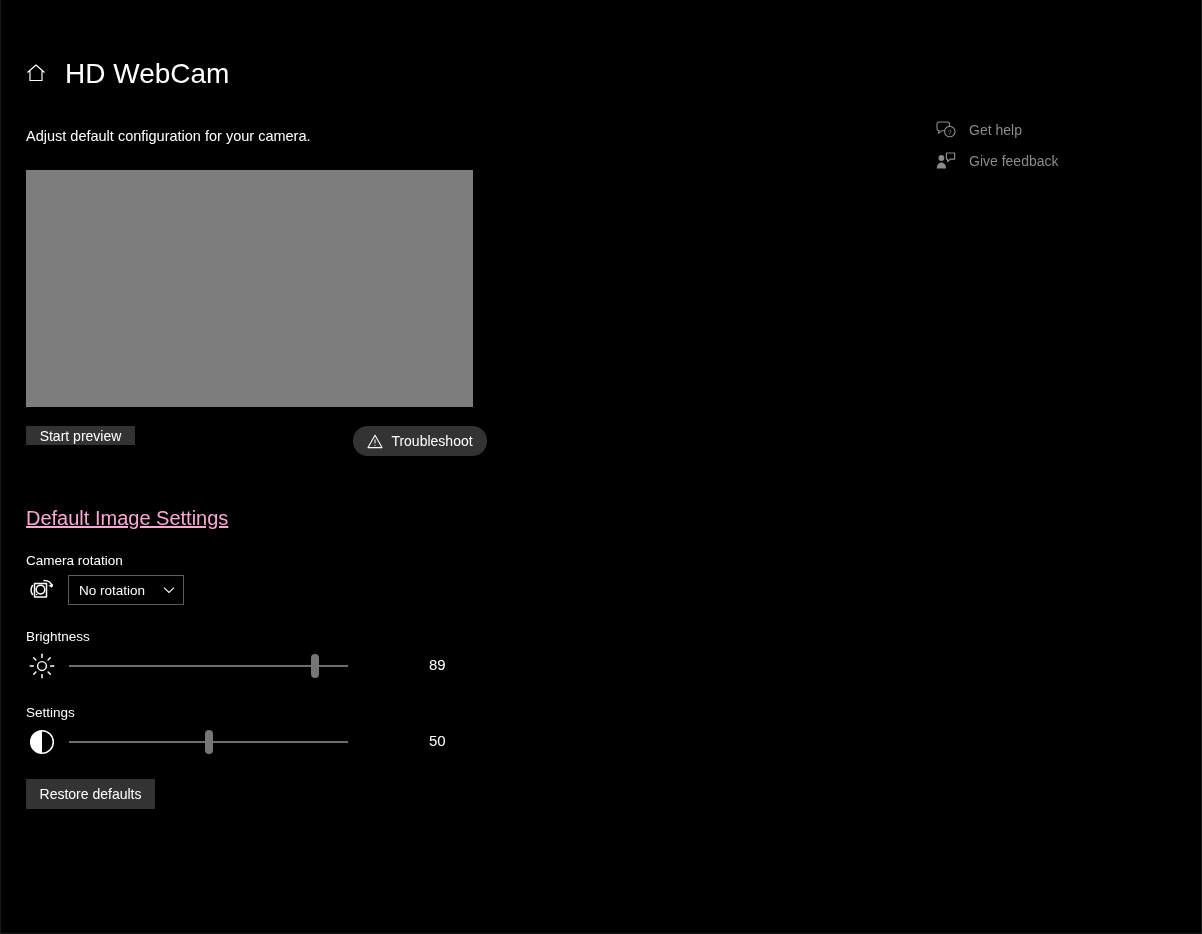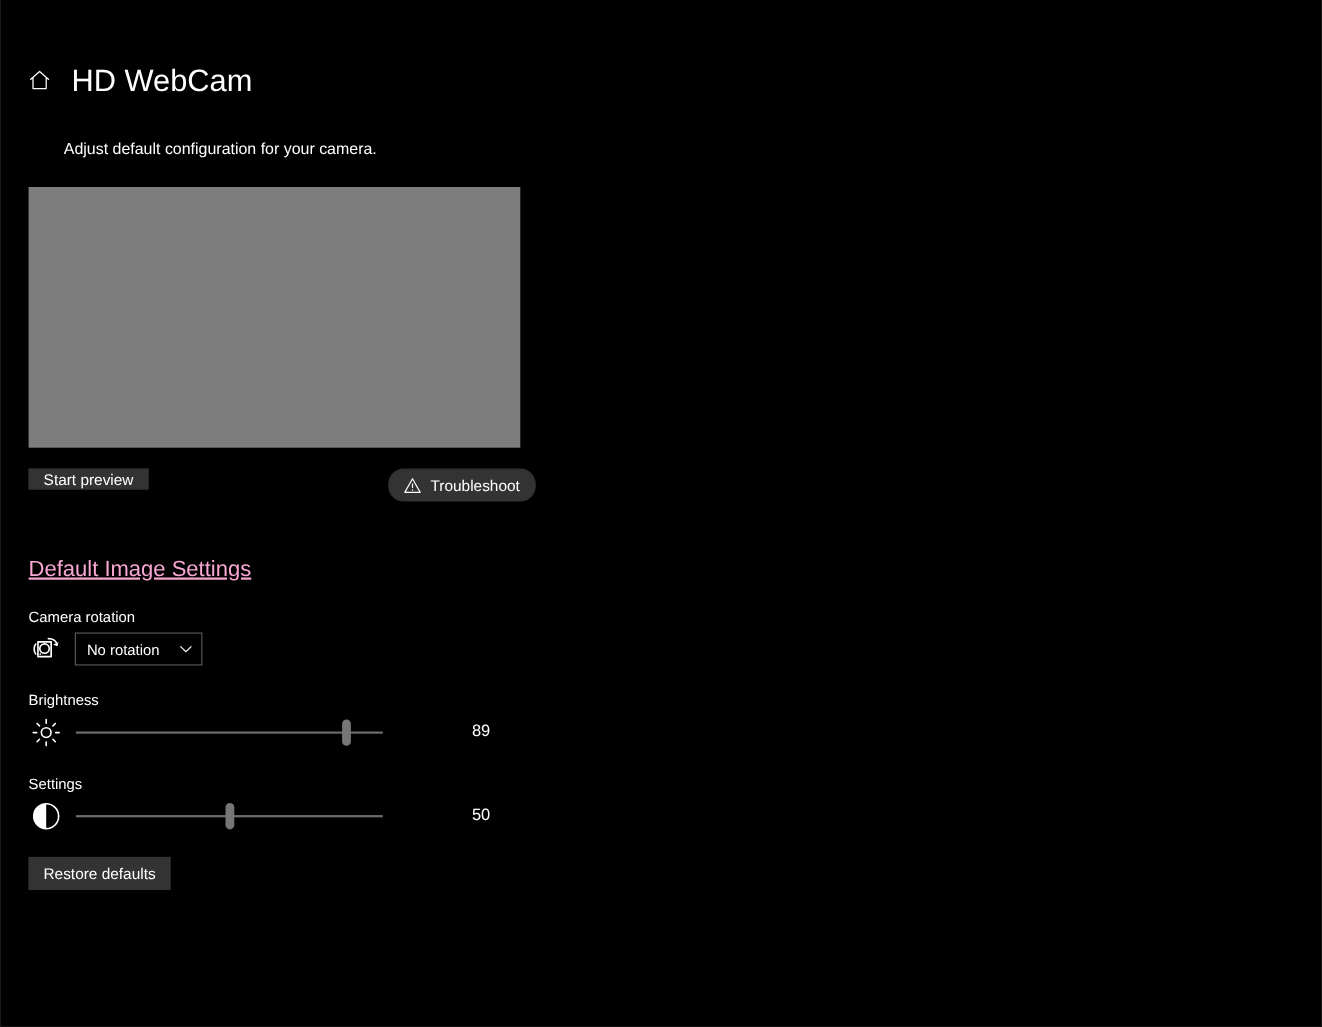--- a/index.html
+++ b/index.html
@@ -80,21 +80,20 @@
     line-height: 34px;
   }
 
   
   #description {
     position: absolute;
     left: 25px; top: 127px;
     font-size: 14.5px;
     color: #ffffff;
     line-height: 19px;
-    margin-left: 32px;
   }
 
   
   #right-links {
     position: absolute;
     left: 934px; top: 114px;
     width: 250px;
   }
   .side-link {
     position: relative;
@@ -262,20 +261,46 @@
   <div id="home-icon">
     <svg width="22" height="22" viewBox="0 0 22 22">
       <path d="M2.5 10.5 L11 3 L19.5 10.5 M5 9 V18.5 H17 V9" fill="none" stroke="#ffffff" stroke-width="1.15" stroke-linejoin="round"></path>
     </svg>
   </div>
 
   <div id="page-title">HD WebCam</div>
 
   <div id="description">Adjust default configuration for your camera.</div>
 
+  <div id="right-links">
+
+    <div class="side-link">
+      <span class="link-icon">
+        <svg width="20" height="18" viewBox="0 0 20 18">
+          <path d="M1 3.2 C1 1.9 2 1 3.3 1 H11.2 C12.5 1 13.5 1.9 13.5 3.2 V7.6
+                   C13.5 8.9 12.5 9.8 11.2 9.8 H5.6 L2.6 12.3 V9.8 H3.3
+                   C2 9.8 1 8.9 1 7.6 Z" fill="none" stroke="#8a8a8a" stroke-width="1.1" stroke-linejoin="round"></path>
+          <circle cx="13.8" cy="10.6" r="5.2" fill="#000000" stroke="#8a8a8a" stroke-width="1.1"></circle>
+          <text x="13.8" y="13.6" font-size="7" font-family="Liberation Sans, sans-serif" fill="#8a8a8a" text-anchor="middle">?</text>
+        </svg>
+      </span>
+      <span class="link-text">Get help</span>
+    </div>
+
+    <div class="side-link">
+      <span class="link-icon">
+        <svg width="20" height="18" viewBox="0 0 20 18">
+          <circle cx="5.4" cy="6" r="2.9" fill="#8a8a8a"></circle>
+          <path d="M0.8 16.4 C0.8 12.6 2.9 10.4 5.4 10.4 C7.9 10.4 10 12.6 10 16.4 Z" fill="#8a8a8a"></path>
+          <path d="M10.4 1 H18.6 V7.2 H14.2 L11.6 9.6 V7.2 H10.4 Z" fill="none" stroke="#8a8a8a" stroke-width="1.2" stroke-linejoin="round"></path>
+        </svg>
+      </span>
+      <span class="link-text">Give feedback</span>
+    </div>
+  </div>
 
   <div id="preview-area" style="background: rgb(125, 125, 125);"></div>
 
   <div class="win-button" id="start-preview-button">
     <span>Start preview</span>
   </div>
 
   <div class="win-button" id="troubleshoot-button">
     <span class="tb-icon">
       <svg width="16" height="15" viewBox="0 0 16 15">

